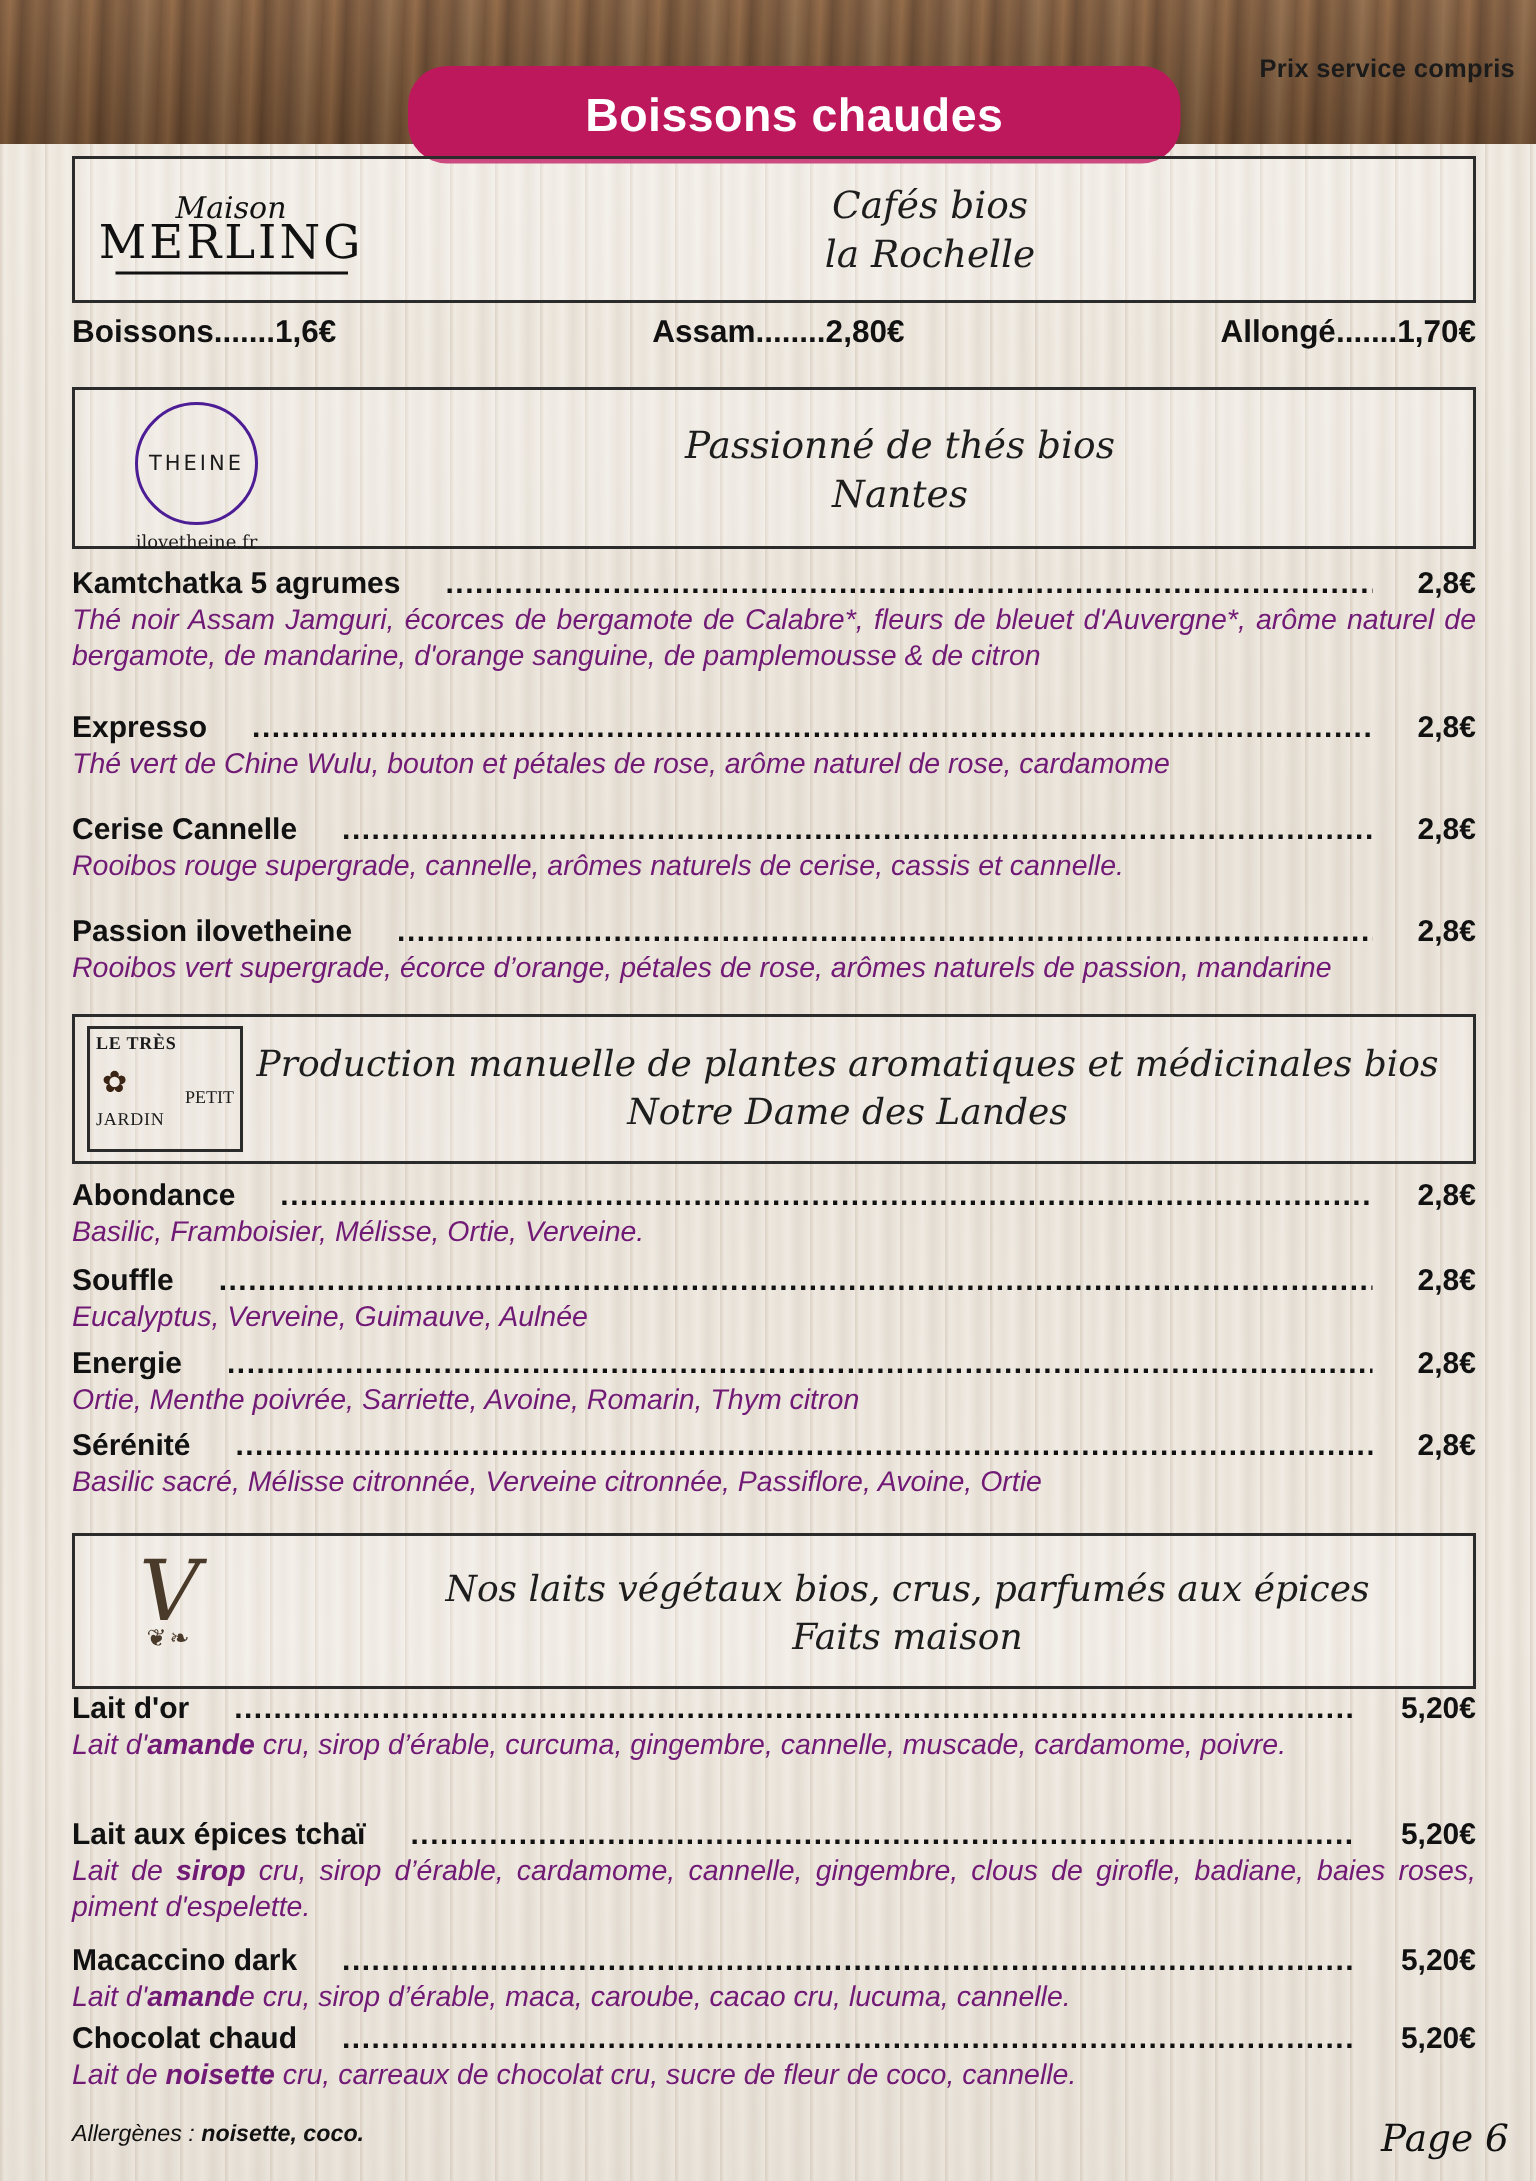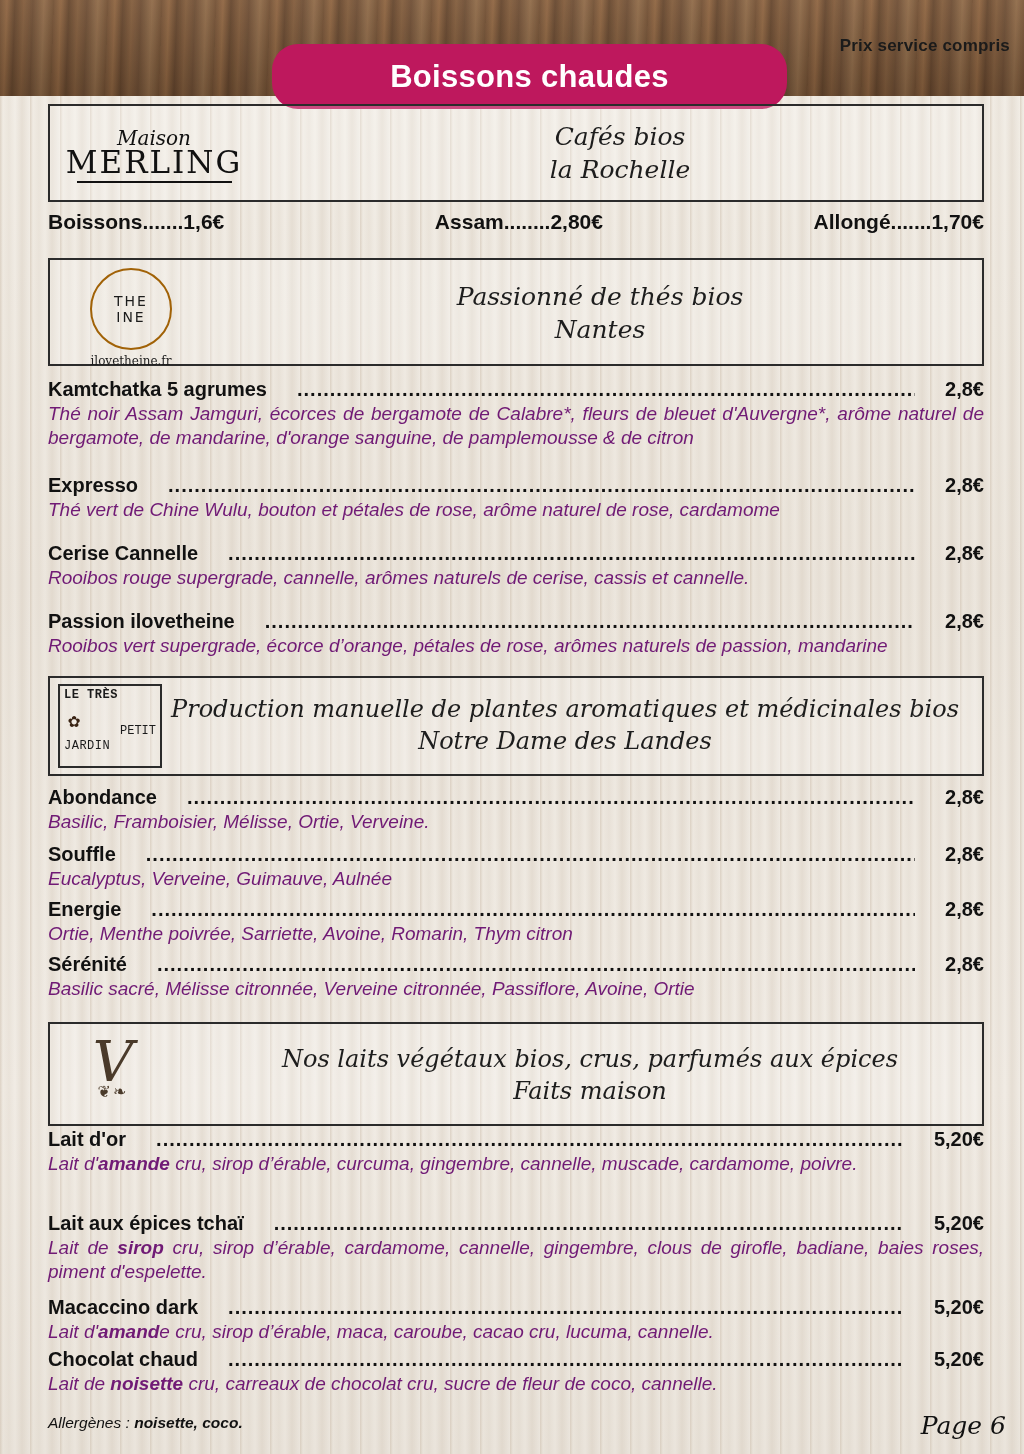--- a/index.html
+++ b/index.html
@@ -143,25 +143,25 @@
   
   .theine {
     position: absolute;
     left: 56px;
     top: 268px;
     width: 150px;
     text-align: center;
   }
   .theine .circle {
     width: 78px; height: 78px;
-    border: 2px solid #a16207;
+    border: 2px solid #4c1d95;
     border-radius: 50%;
     margin: 0 auto;
     display: flex;
-    flex-direction: column;
+    flex-direction: row;
     align-items: center;
     justify-content: center;
     font-family: "DejaVu Sans", sans-serif;
     font-size: 14px;
     letter-spacing: 2px;
     line-height: 1.15;
     color: #1b1b1b;
   }
   .theine .url {
     font-size: 12px;
@@ -172,21 +172,21 @@
 
   
   .tpj {
     position: absolute;
     left: 58px;
     top: 684px;
     width: 104px;
     height: 84px;
     border: 2px solid #2b2b2b;
     box-sizing: border-box;
-    font-family: Liberation Mono, monospace;
+    font-family: Liberation Serif, serif;
     font-size: 12px;
     color: #1b1b1b;
     line-height: 1.15;
     padding: 3px 4px;
   }
   .tpj .l1 { font-weight: bold; letter-spacing: .5px; }
   .tpj .l2 { text-align: right; margin-top: 22px; }
   .tpj .l3 { letter-spacing: .5px; margin-top: 1px;}
   .tpj .sprig {
     position: absolute;
@@ -398,21 +398,21 @@
   <div class="item" style="top:953px;">
     <div class="item-head">
       <span class="nm">Sérénité</span>
       <span class="dots">...........................................................................................................................................................</span>
       <span class="pr">2,8€</span>
     </div>
     <div class="item-desc">Basilic sacré, Mélisse citronnée, Verveine citronnée, Passiflore, Avoine, Ortie</div>
   </div>
 
   <div class="frame" style="left:48px; top:1022px; width:936px; height:104px;">
-    <div class="script" style="position:absolute; left:160px; top:20px; width:760px; font-size:24px;">
+    <div class="script" style="position:absolute; left:175px; top:20px; width:760px; font-size:24px;">
       <div>Nos laits végétaux bios, crus, parfumés aux épices</div>
       <div>Faits maison</div>
     </div>
   </div>
   <div class="vlogo">
     <div class="v">V</div>
     <div class="orn">❦❧</div>
   </div>
 
   <div class="item" style="top:1128px;">

